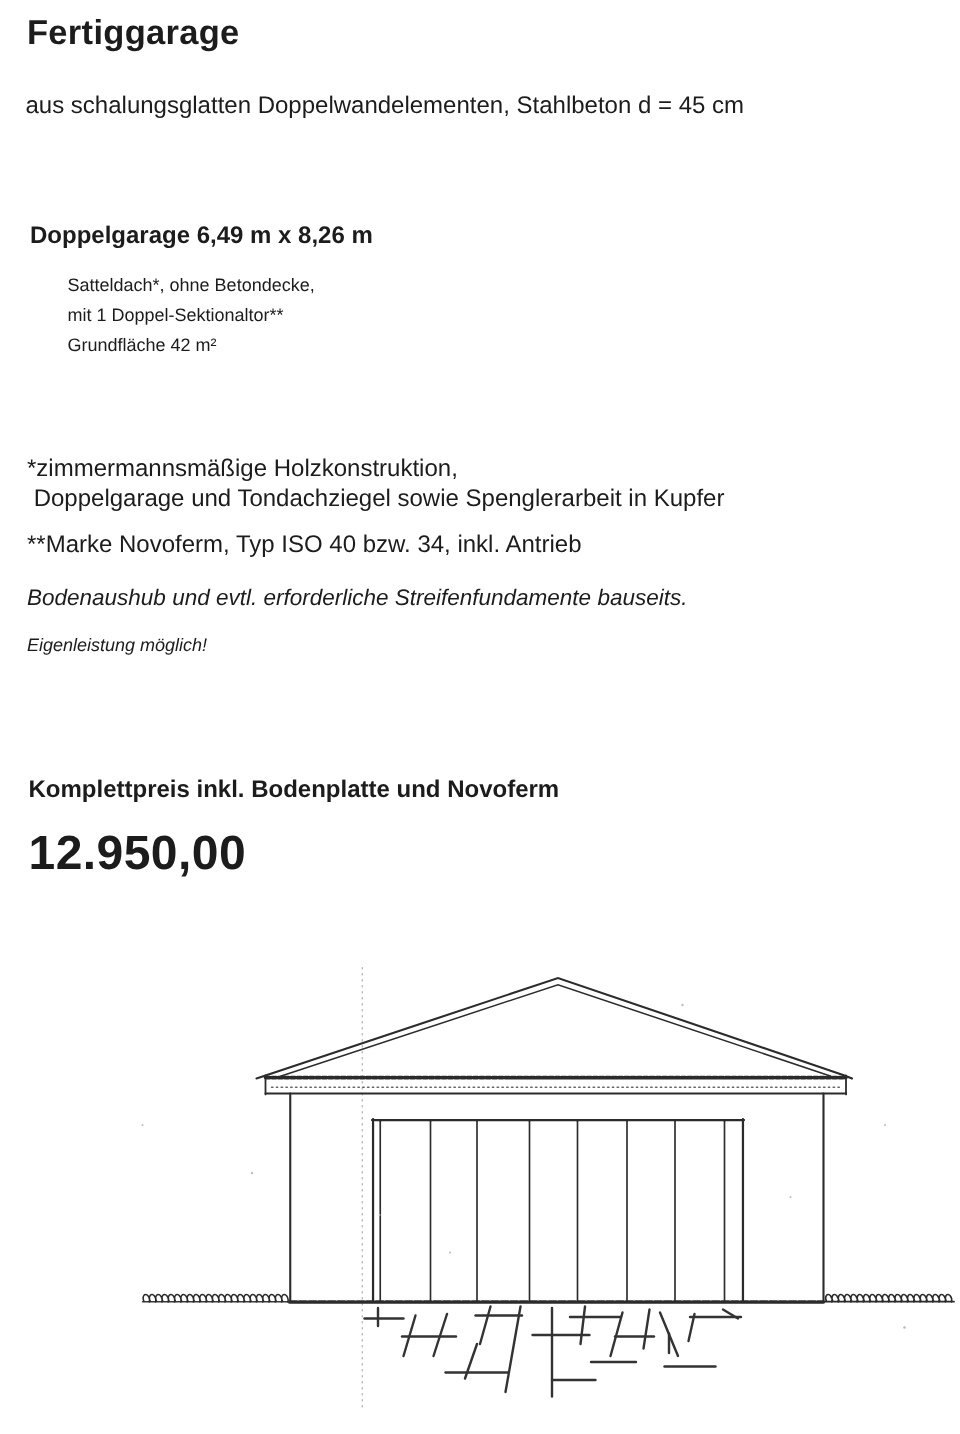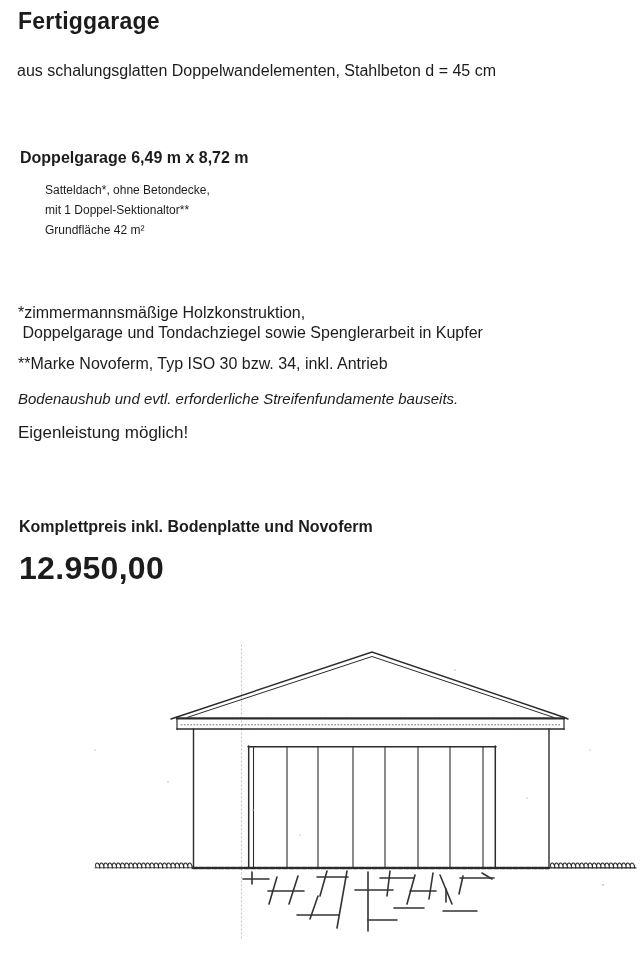--- a/index.html
+++ b/index.html
@@ -8,41 +8,41 @@
     font-family:"Liberation Sans", sans-serif; color:#1c1c1c; overflow:hidden;
   }
   .abs { position:absolute; margin:0; }
   .title        { left:18px;  top:8px;   font-size:23px; font-weight:bold; letter-spacing:0.2px; }
   .subtitle     { left:17px;  top:62px;  font-size:16px; }
   .model        { left:20px;  top:149px; font-size:16px; font-weight:bold; }
   .specs        { left:21px;  top:180px; font-size:12px; line-height:20px; white-space:pre-wrap;margin-left:24px; }
   .fn-roof      { left:18px;  top:303px; font-size:16px; line-height:20px; white-space:pre-wrap; }
   .fn-door      { left:18px;  top:355px; font-size:16px; }
   .note-exc     { left:18px;  top:390px; font-size:15px;font-style:italic; }
-  .note-diy     { left:18px;  top:423px; font-size:17px; }
+  .note-diy     { left:18px;  top:423px; font-size:12px;font-style:italic; }
   .price-label  { left:19px;  top:518px; font-size:16px; font-weight:bold; }
   .price-amount { left:19px;  top:550px; font-size:32px; font-weight:bold; letter-spacing:0.3px; }
   .drawing      { left:0;     top:630px; width:640px; height:326px; }
 </style>
 </head>
 <body>
 
 <div class="page">
 
   <h1 class="abs title">Fertiggarage</h1>
   <p class="abs subtitle">aus schalungsglatten Doppelwandelementen, Stahlbeton d = 45 cm</p>
 
-  <h2 class="abs model">Doppelgarage 6,49 m x 8,72 m</h2>
+  <h2 class="abs model">Doppelgarage 6,49 m x 8,26 m</h2>
   <p class="abs specs">Satteldach*, ohne Betondecke,
 mit 1 Doppel-Sektionaltor**
 Grundfläche 42 m²</p>
 
   <p class="abs fn-roof">*zimmermannsmäßige Holzkonstruktion,
  Doppelgarage und Tondachziegel sowie Spenglerarbeit in Kupfer</p>
-  <p class="abs fn-door">**Marke Novoferm, Typ ISO 30 bzw. 34, inkl. Antrieb</p>
+  <p class="abs fn-door">**Marke Novoferm, Typ ISO 40 bzw. 34, inkl. Antrieb</p>
   <p class="abs note-exc">Bodenaushub und evtl. erforderliche Streifenfundamente bauseits.</p>
   <p class="abs note-diy">Eigenleistung möglich!</p>
 
   <p class="abs price-label">Komplettpreis inkl. Bodenplatte und Novoferm</p>
   <p class="abs price-amount">12.950,00</p>
 
   <svg class="abs drawing" viewBox="0 0 640 326" xmlns="http://www.w3.org/2000/svg" fill="none" stroke="#2b2b2b" stroke-linecap="round">
 
     <line x1="241.5" y1="15" x2="241.5" y2="310" stroke="#adadad" stroke-width="0.8" stroke-dasharray="1 3"></line>
 

